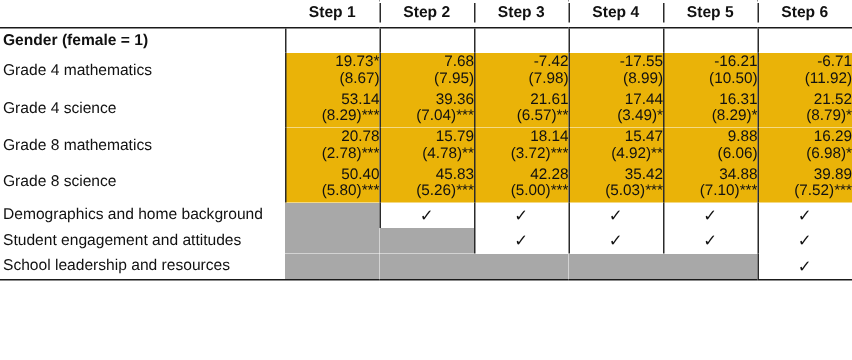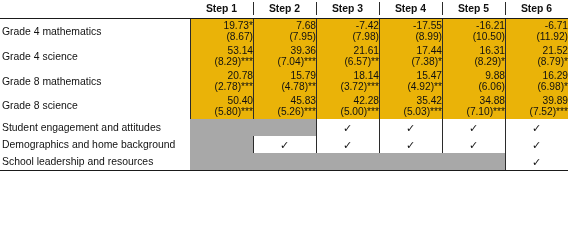--- a/index.html
+++ b/index.html
@@ -141,20 +141,29 @@
         <th class="step-head">Step 2</th>
         <th class="step-head">Step 3</th>
         <th class="step-head">Step 4</th>
         <th class="step-head">Step 5</th>
         <th class="step-head">Step 6</th>
       </tr>
     </thead>
 
     <tbody>
 
+      <tr class="section-row">
+        <td>Gender (female = 1)</td>
+        <td class="num"></td>
+        <td class="num"></td>
+        <td class="num"></td>
+        <td class="num"></td>
+        <td class="num"></td>
+        <td class="num"></td>
+      </tr>
 
       <tr class="datarow">
         <td class="rowlabel">Grade 4 mathematics</td>
         <td class="num">
           <span class="coef">19.73*</span>
           <span class="se">(8.67)</span>
         </td>
         <td class="num">
           <span class="coef">7.68</span>
           <span class="se">(7.95)</span>
@@ -186,21 +195,21 @@
         <td class="num">
           <span class="coef">39.36</span>
           <span class="se">(7.04)***</span>
         </td>
         <td class="num">
           <span class="coef">21.61</span>
           <span class="se">(6.57)**</span>
         </td>
         <td class="num">
           <span class="coef">17.44</span>
-          <span class="se">(7.38)*</span>
+          <span class="se">(3.49)*</span>
         </td>
         <td class="num">
           <span class="coef">16.31</span>
           <span class="se">(8.29)*</span>
         </td>
         <td class="num">
           <span class="coef">21.52</span>
           <span class="se">(8.79)*</span>
         </td>
       </tr>
@@ -254,33 +263,33 @@
         <td class="num">
           <span class="coef">34.88</span>
           <span class="se">(7.10)***</span>
         </td>
         <td class="num">
           <span class="coef">39.89</span>
           <span class="se">(7.52)***</span>
         </td>
       </tr>
 
+      <tr class="blockrow first-block">
+        <td class="blocklabel">Demographics and home background</td>
+        <td class="mark shaded"></td>
+        <td class="mark"><span class="check">✓</span></td>
+        <td class="mark"><span class="check">✓</span></td>
+        <td class="mark"><span class="check">✓</span></td>
+        <td class="mark"><span class="check">✓</span></td>
+        <td class="mark"><span class="check">✓</span></td>
+      </tr>
       <tr class="blockrow">
         <td class="blocklabel">Student engagement and attitudes</td>
         <td class="mark shaded"></td>
         <td class="mark shaded"></td>
-        <td class="mark"><span class="check">✓</span></td>
-        <td class="mark"><span class="check">✓</span></td>
-        <td class="mark"><span class="check">✓</span></td>
-        <td class="mark"><span class="check">✓</span></td>
-      </tr>
-      <tr class="blockrow first-block">
-        <td class="blocklabel">Demographics and home background</td>
-        <td class="mark shaded"></td>
-        <td class="mark"><span class="check">✓</span></td>
         <td class="mark"><span class="check">✓</span></td>
         <td class="mark"><span class="check">✓</span></td>
         <td class="mark"><span class="check">✓</span></td>
         <td class="mark"><span class="check">✓</span></td>
       </tr>
       <tr class="blockrow">
         <td class="blocklabel">School leadership and resources</td>
         <td class="mark shaded"></td>
         <td class="mark shaded"></td>
         <td class="mark shaded"></td>

